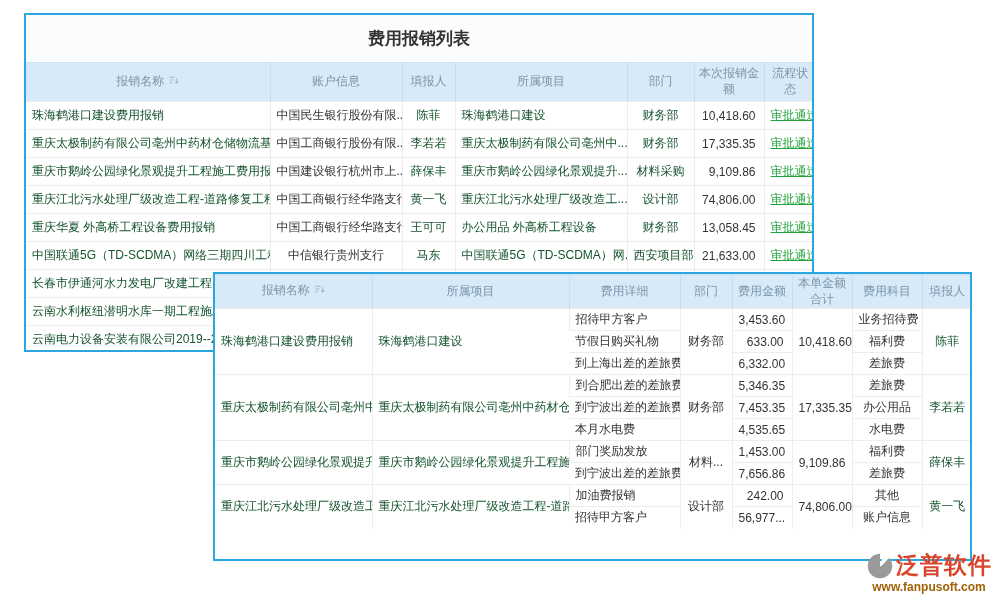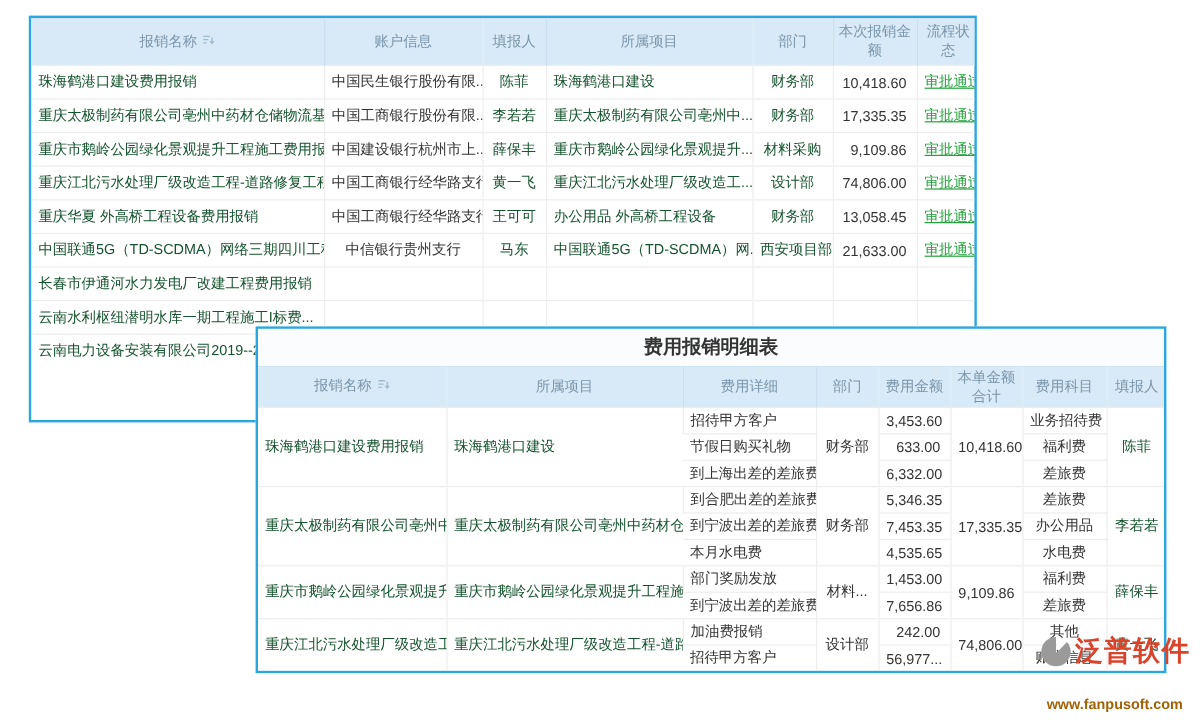--- a/index.html
+++ b/index.html
@@ -22,32 +22,33 @@
   tbody td:first-child{border-left:none;}
   #list-panel thead tr{height:39px;}
   #list-panel tbody tr{height:28px;}
   #detail-panel thead tr{height:34px;}
   #detail-panel tbody tr{height:22px;}
   td.al-l{text-align:left;} td.al-c{text-align:center;} td.al-r{text-align:right;padding-right:8px;}
   td.cl-link{color:#14532d;} td.cl-dark{color:#333;}
   td.cl-green{color:#23a23c;text-decoration:underline;}
   .sort-ico{display:inline-block;margin-left:4px;vertical-align:-1px;}
   .watermark{position:absolute;right:8px;bottom:6px;z-index:10;display:flex;flex-direction:column;
-             align-items:center;line-height:1.1;gap:23px;}
+             align-items:center;line-height:1.1;}
   .wm-row{display:flex;align-items:center;}
   .wm-logo{width:28px;height:28px;margin-right:2px;}
   .wm-brand{font-size:23px;font-weight:bold;color:#d9452c;letter-spacing:1px;}
   .wm-url{font-size:12px;font-weight:bold;color:#a16207;margin-top:1px;}
 </style>
 </head>
 <body>
 
 <div class="stage">
 
   <section class="panel" id="list-panel">
+    <div class="panel-title">费用报销列表</div>
     <table id="list-table">
         <colgroup>
           <col style="width: 244px;">
           <col style="width: 132px;">
           <col style="width: 53px;">
           <col style="width: 172px;">
           <col style="width: 67px;">
           <col style="width: 70px;">
           <col style="width: 52px;">
         </colgroup>
@@ -147,21 +148,20 @@
             <td class="al-l cl-link"></td>
             <td class="al-c cl-link"></td>
             <td class="al-r cl-dark"></td>
             <td class="al-c cl-green"></td>
           </tr>
         </tbody>
       </table>
   </section>
 
   <section class="panel" id="detail-panel">
-    <div class="panel-title">费用报销明细表</div>
     <table id="detail-table">
         <colgroup>
           <col style="width: 157px;">
           <col style="width: 197px;">
           <col style="width: 111px;">
           <col style="width: 52px;">
           <col style="width: 60px;">
           <col style="width: 60px;">
           <col style="width: 70px;">
           <col style="width: 50px;">

